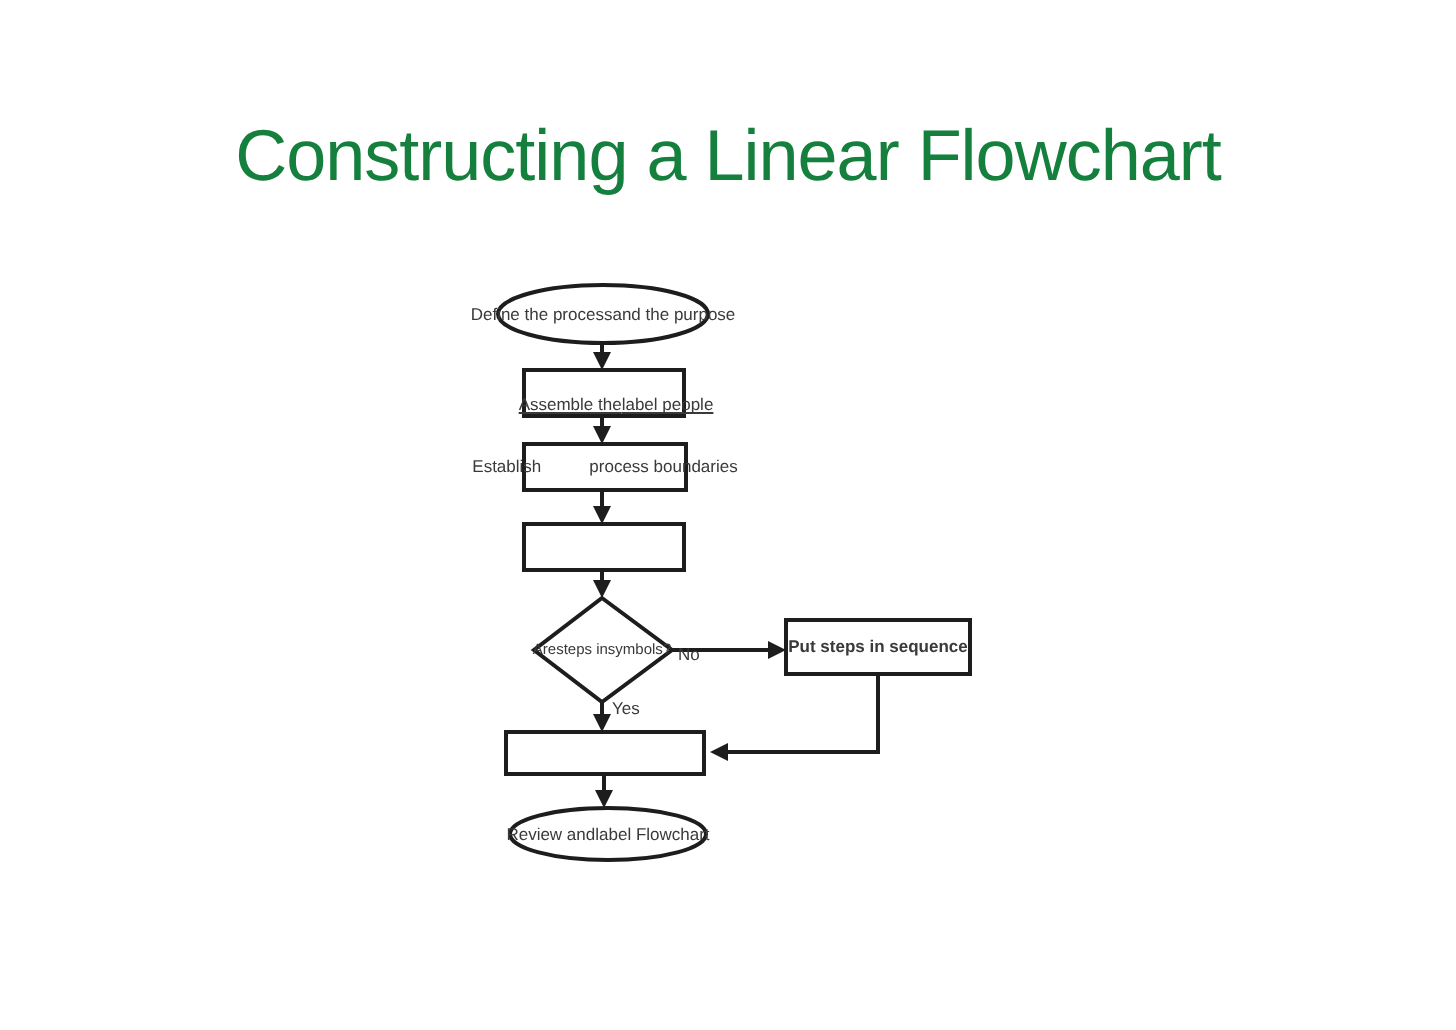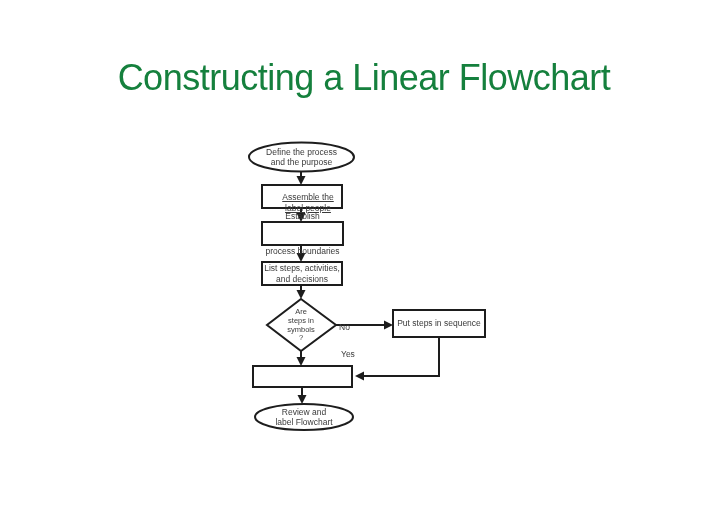--- a/index.html
+++ b/index.html
@@ -7,38 +7,38 @@
     position:relative;width:728px;height:515px;background:#ffffff;overflow:hidden;
     font-family:"Liberation Sans",sans-serif;
   }
   .title{
     position:absolute;left:0;top:56px;width:728px;margin:0;
     text-align:center;font-size:36px;font-weight:400;letter-spacing:-0.5px;
     color:#15803d;line-height:1.2;white-space:nowrap;
   }
   .diagram-svg{position:absolute;left:230px;top:130px;z-index:1;}
   .lbl{
-    position:absolute;z-index:2;display:flex;flex-direction:column;
+    position:absolute;z-index:2;display:flex;flex-direction:row;
     align-items:center;justify-content:center;text-align:center;
     font-size:8.5px;line-height:1.2;color:#3a3a3a;pointer-events:none;
   }
   .lbl div{white-space:nowrap;}
   .lbl-start   {left:248px;top:142px;width:107px;height:30px;}
   .lbl-assemble{left:268px;top:185px;width:80px; height:35px;text-decoration:underline;}
   .lbl-establish{left:262px;top:222px;width:81px;height:23px;gap:24px;}
   .lbl-list    {left:262px;top:262px;width:80px; height:23px;}
   .lbl-decision{left:267px;top:301px;width:68px; height:49px;font-size:7.5px;line-height:1.16;}
-  .lbl-put     {left:393px;top:310px;width:92px; height:27px;}
+  .lbl-put     {left:393px;top:310px;width:92px; height:27px;font-weight:bold;}
   .lbl-assign  {left:253px;top:366px;width:99px; height:21px;font-size:8.4px;}
   .lbl-review  {left:255px;top:404px;width:98px; height:26px;}
   .edge-label{
     position:absolute;z-index:2;font-size:8.5px;color:#3a3a3a;pointer-events:none;
   }
   .edge-label-no {left:339px;top:322px;}
-  .edge-label-yes{left:306px;top:349px;margin-left:35px;}
+  .edge-label-yes{left:306px;top:349px;}
 </style>
 </head>
 <body>
 
 <div class="slide">
 
   <h1 class="title">Constructing a Linear Flowchart</h1>
 
   <svg class="diagram-svg" width="280" height="310" viewBox="0 0 280 310">
 
@@ -86,24 +86,20 @@
   <div class="lbl lbl-assemble">
     <div>Assemble the</div>
     <div>label people</div>
   </div>
 
   <div class="lbl lbl-establish">
     <div>Establish</div>
     <div>process boundaries</div>
   </div>
 
-  <div class="lbl lbl-list">
-    <div>List steps, activities,</div>
-    <div>and decisions</div>
-  </div>
 
   <div class="lbl lbl-decision">
     <div>Are</div>
     <div>steps in</div>
     <div>symbols</div>
     <div>?</div>
   </div>
 
   <div class="lbl lbl-put">
     <div>Put steps in sequence</div>

